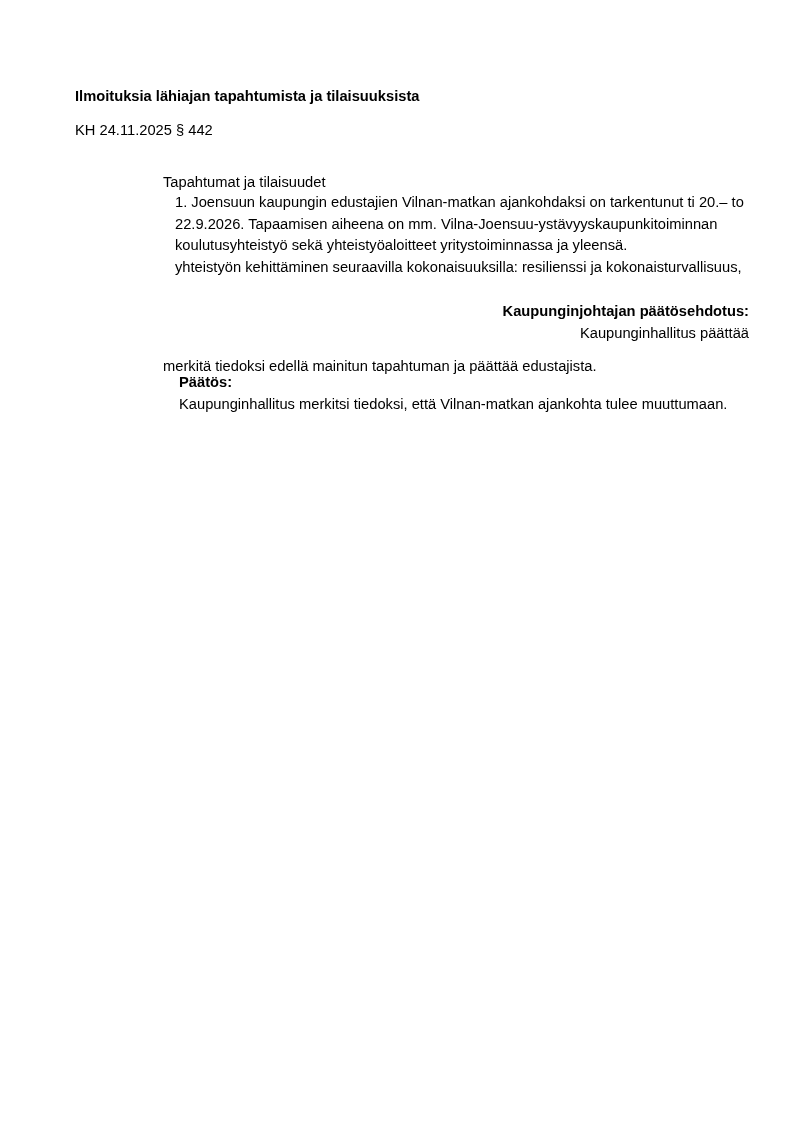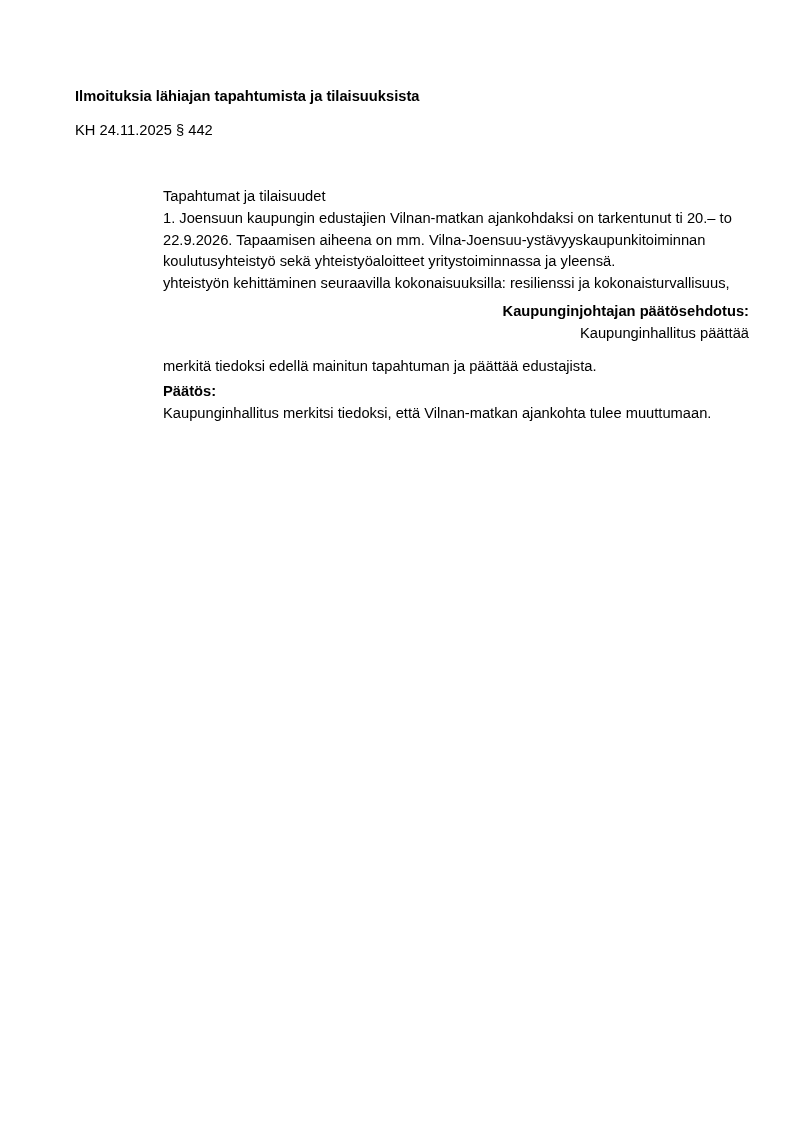--- a/index.html
+++ b/index.html
@@ -33,37 +33,38 @@
     top: 120px;
     white-space: pre;
   }
   .body-col {
     position: absolute;
     left: 163px;
     width: 586px;
   }
   .subheading {
     top: 172px;
-    margin-top: 14px;
   }
   .event-paragraph {
-    top: 208px;
+    top: 192px;
+    margin-left: 12px;
   }
   .event-paragraph .line {
     white-space: pre;
   }
   .proposal-section {
     top: 301px;
     text-align: right;
   }
   .proposal-text {
     top: 356px;
   }
   .decision-section {
-    top: 381px;
+    top: 372px;
+    margin-left: 16px;
   }
   .bold-heading {
     font-weight: bold;
   }
   .plain-line {
     white-space: pre;
   }
 </style>
 </head>
 <body>

